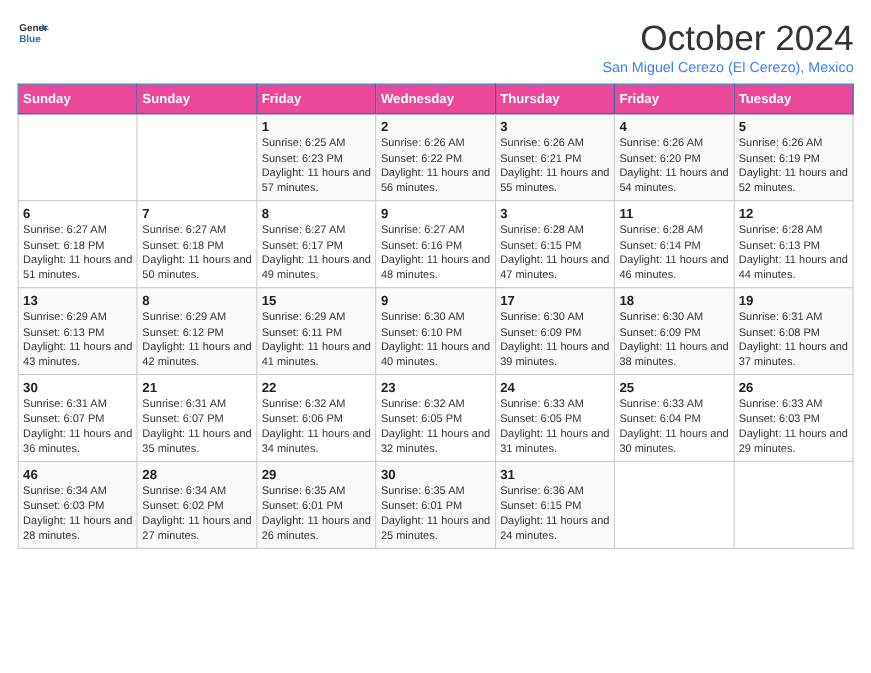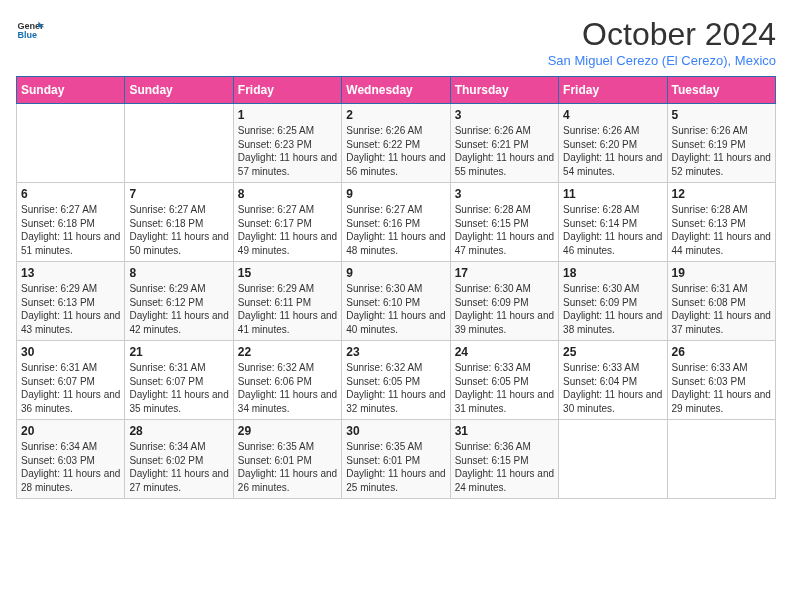--- a/index.html
+++ b/index.html
@@ -268,21 +268,21 @@
         </td>
         <td>
           <div class="day-num">26</div>
           <div class="day-info" style="white-space: pre-line;">Sunrise: 6:33 AM
 Sunset: 6:03 PM
 Daylight: 11 hours and 29 minutes.</div>
         </td>
       </tr>
       <tr>
         <td>
-          <div class="day-num">20</div>
+          <div class="day-num">46</div>
           <div class="day-info" style="white-space: pre-line;">Sunrise: 6:34 AM
 Sunset: 6:03 PM
 Daylight: 11 hours and 28 minutes.</div>
         </td>
         <td>
           <div class="day-num">28</div>
           <div class="day-info" style="white-space: pre-line;">Sunrise: 6:34 AM
 Sunset: 6:02 PM
 Daylight: 11 hours and 27 minutes.</div>
         </td>

